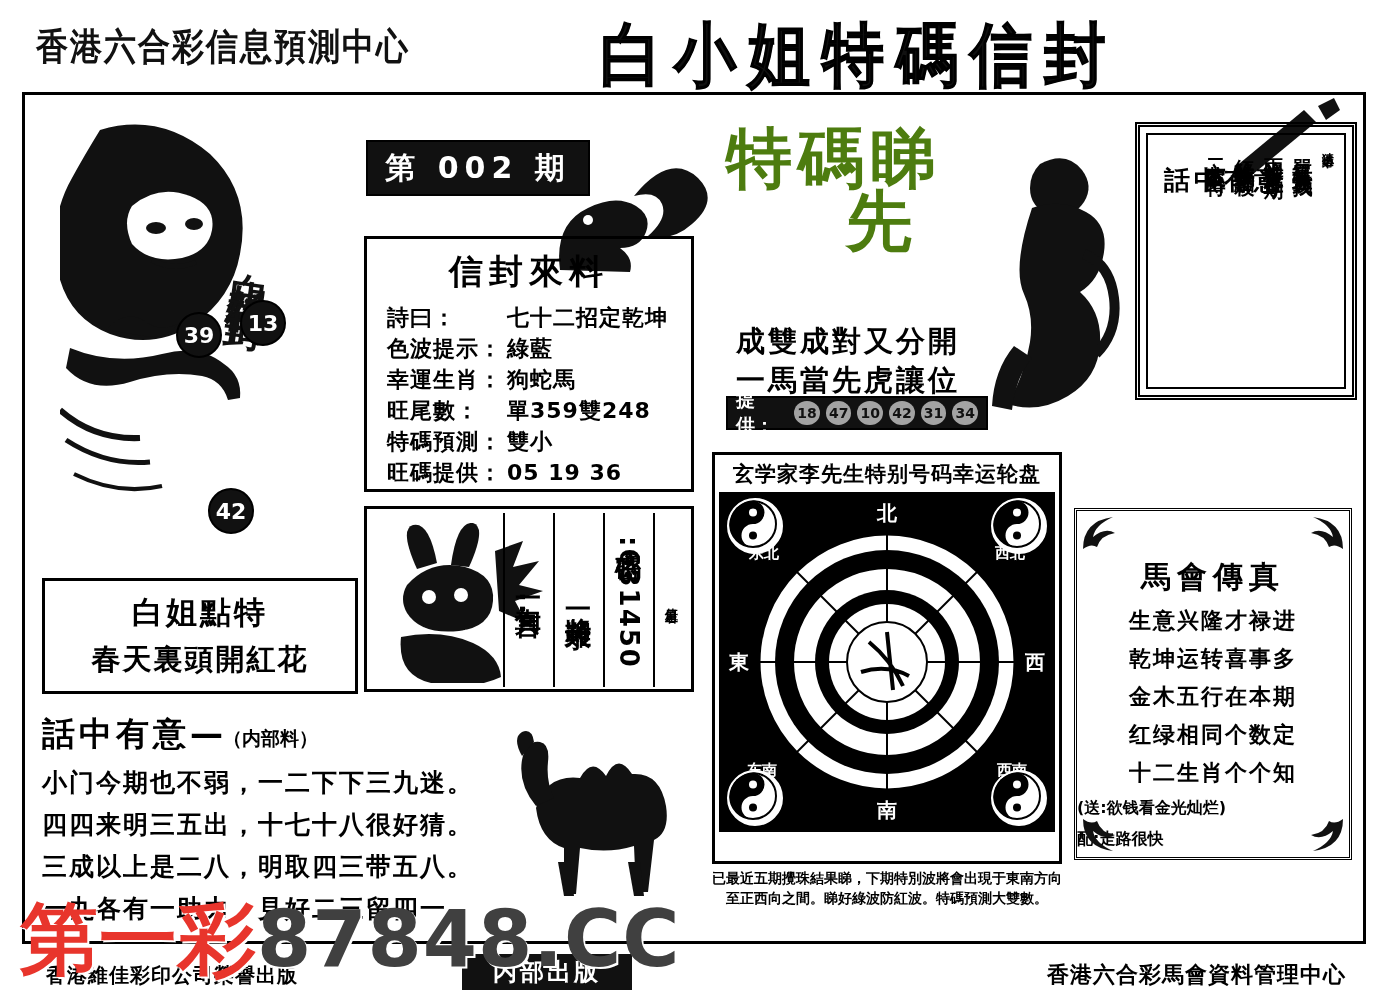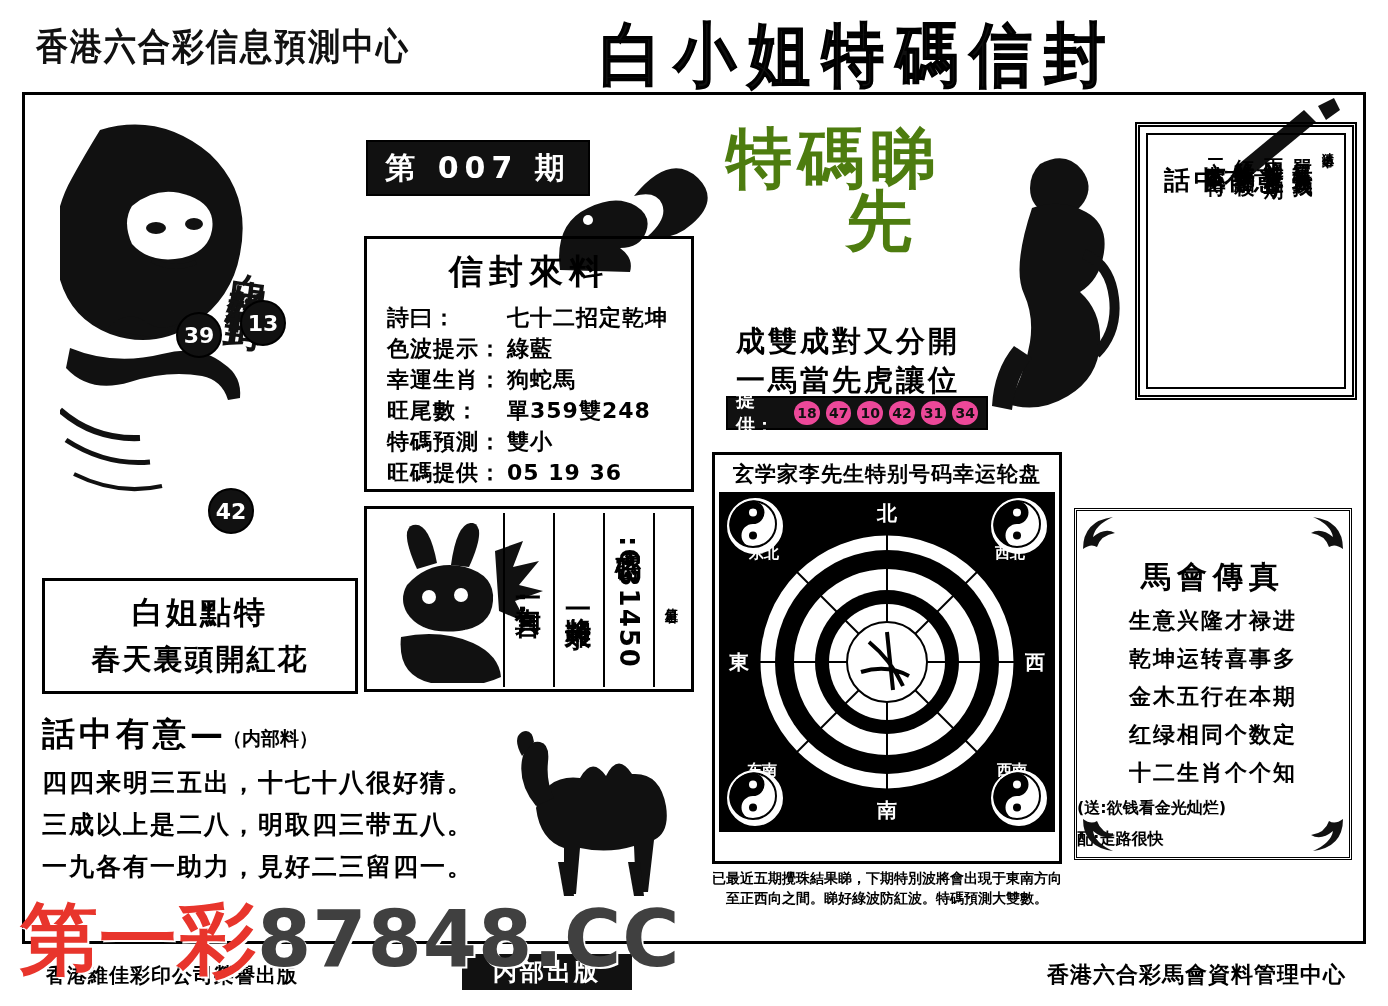--- a/index.html
+++ b/index.html
@@ -151,21 +151,21 @@
   .provide{
     position:absolute;left:726px;top:396px;width:262px;height:34px;
     background:#111;color:#fff;
     display:flex;align-items:center;
     font-size:19px;font-weight:bold;
     padding:0 8px;box-sizing:border-box;gap:6px;
     border:2px solid #000;
   }
   .provide .pball{
     width:28px;height:24px;border-radius:50%;
-    background:#ec4899;color:#111;
+    background:#a3a3a3;color:#111;
     display:flex;align-items:center;justify-content:center;
     font-size:14px;font-weight:bold;
   }
 
   
   .stamp{
     position:absolute;left:1128px;top:122px;width:222px;height:278px;
     border:5px double #000;
     box-sizing:border-box;
     margin-left:7px;
@@ -309,21 +309,21 @@
 
   <div class="ball b1">39</div>
   <div class="ball b2">13</div>
   <div class="ball b3">42</div>
 
   <div class="slogan-box">
     <div class="l1">白姐點特</div>
     <div class="l2">春天裏頭開紅花</div>
   </div>
 
-  <div class="issue">第 007 期</div>
+  <div class="issue">第 002 期</div>
 
   <div class="artsvg" style="left:530px;top:150px;">
     <svg width="180" height="140" viewBox="0 0 180 140">
       <path d="M30 120 q-6 -46 28 -62 q28 -14 48 -2 q16 10 10 26 q-6 16 -26 16 q14 10 10 24z" fill="#111"></path>
       <path d="M104 46 q36 -44 64 -18 q22 22 -6 46 q-20 18 -44 12 q20 -18 14 -32 q-6 -14 -28 -8z" fill="#111"></path>
       <circle cx="58" cy="70" r="5" fill="#fff"></circle>
     </svg>
   </div>
 
   <div class="infobox">
@@ -354,20 +354,21 @@
       <div class="vcol line2">一將却難求</div>
       <div class="vcol code">密碼:631450</div>
       <div class="vcol tiny">值日星君</div>
     </div>
   </div>
 
   <div class="poem">
     <div class="ttl">
       <span>話中有意</span><span style="letter-spacing:0">—</span><span class="sub">（内部料）</span>
     </div>
+    <div class="line">小门今期也不弱，一二下下三九迷。</div>
     <div class="line">四四来明三五出，十七十八很好猜。</div>
     <div class="line">三成以上是二八，明取四三带五八。</div>
     <div class="line">一九各有一助力，見好二三留四一。</div>
   </div>
 
   <div class="artsvg" style="left:500px;top:712px;">
     <svg width="210" height="190" viewBox="0 0 210 190">
       <path d="M36 96 q10 -34 44 -30 q12 -22 26 -2 q12 -24 26 -2 q28 -2 34 32 q4 26 -12 34 l-6 52 l-12 0 l-2 -46 q-26 8 -54 2 l-4 46 l-12 0 l0 -46 q-24 -8 -28 -40z" fill="#111"></path>
       <path d="M36 94 q-18 -22 -14 -46 q4 -20 18 -18 q10 2 8 20 q-2 20 6 36z" fill="#111"></path>
       <path d="M22 44 q-10 -18 0 -24 q10 -4 12 10z" fill="#111"></path>

